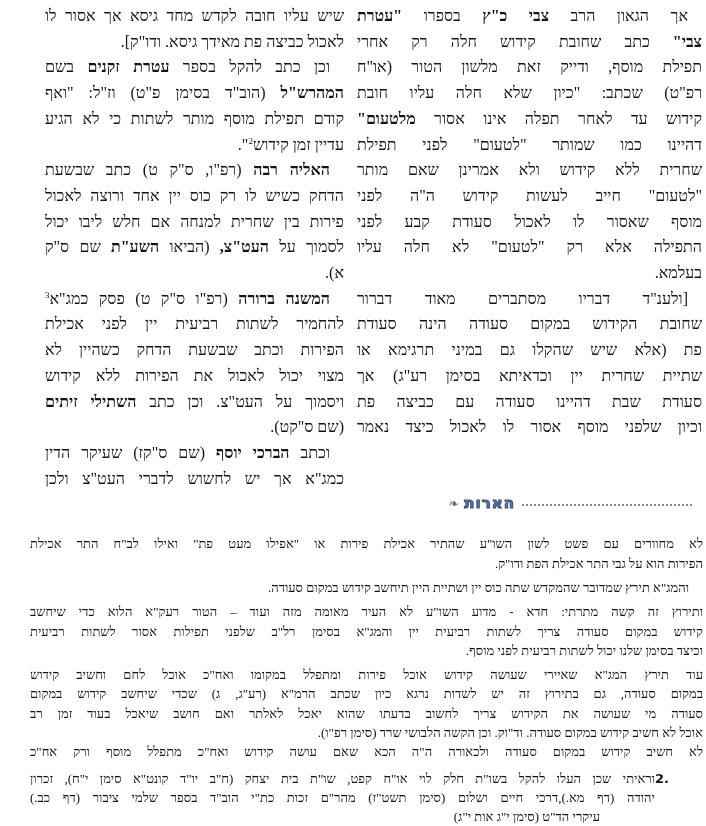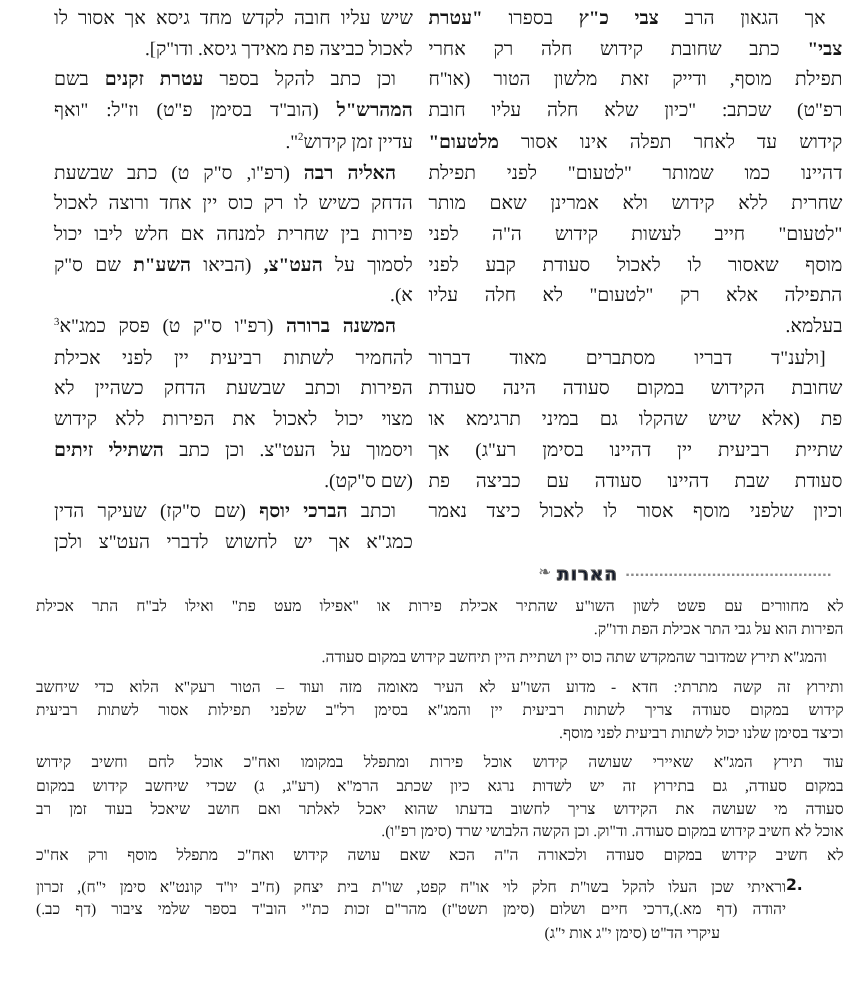--- a/index.html
+++ b/index.html
@@ -14,26 +14,26 @@
   .line{white-space:nowrap;overflow:visible;text-align:justify;text-align-last:justify;font-family:Liberation Serif, serif;}
   .line.indent{text-indent:14px;}
   .line.last-right{text-align-last:right;}
   .line.last-indent{text-align-last:right;padding-left:0;padding-right:55px;box-sizing:border-box;}
   b{font-weight:bold;}
   sup{font-size:9px;line-height:0;vertical-align:super;}
 
   
   .divider{display:flex;direction:rtl;align-items:center;margin-top:4px;height:16px;padding-right:14px;}
   .dots{width:170px;height:0;border-bottom:2px dotted #8a8a8a;margin-left:7px;margin-top:3px;}
-  .divider-title{font-size:15px;font-weight:bold;letter-spacing:1px;color:#0f172a;
+  .divider-title{font-size:15px;font-weight:bold;letter-spacing:1px;color:#3b82f6;
                  -webkit-text-stroke:1px #4a4a4a;font-family:"DejaVu Serif","DejaVu Sans",serif;}
   .ornament{color:#6a6a6a;font-size:13px;margin-right:5px;line-height:1;}
 
   
-  .footnotes{margin-top:9px;padding:0 3px 0 30px;font-size:13px;line-height:19.3px;}
+  .footnotes{margin-top:23px;padding:0 3px 0 30px;font-size:13px;line-height:19.3px;}
   .footnotes .para + .para{margin-top:5px;}
   .fn2{display:flex;direction:rtl;margin-top:7px;padding-right:26px;}
   .fn-num{flex:none;width:22px;font-weight:bold;direction:ltr;text-align:left;font-size:13px;line-height:19.3px;}
   .fn2-body{flex:1;min-width:0;}
 </style>
 </head>
 <body>
 
 <div class="page">
 
@@ -49,33 +49,34 @@
           <div class="line">שחרית ללא קידוש ולא אמרינן שאם מותר</div>
           <div class="line">"לטעום" חייב לעשות קידוש ה"ה לפני</div>
           <div class="line">מוסף שאסור לו לאכול סעודת קבע לפני</div>
           <div class="line">התפילה אלא רק "לטעום" לא חלה עליו</div>
           <div class="line last-right">בעלמא.</div>
         </div>
         <div class="para">
           <div class="line indent">[ולענ"ד דבריו מסתברים מאוד דברור</div>
           <div class="line">שחובת הקידוש במקום סעודה הינה סעודת</div>
           <div class="line">פת (אלא שיש שהקלו גם במיני תרגימא או</div>
-          <div class="line">שתיית רביעית יין דהיינו בסימן רע"ג) אך</div>
+          <div class="line">שתיית שחרית יין וכדאיתא בסימן רע"ג) אך</div>
           <div class="line">סעודת שבת דהיינו סעודה עם כביצה פת</div>
           <div class="line">וכיון שלפני מוסף אסור לו לאכול כיצד נאמר</div>
         </div>
       </div>
     <div class="col col-left">
         <div class="para">
           <div class="line">שיש עליו חובה לקדש מחד גיסא אך אסור לו</div>
           <div class="line last-right">לאכול כביצה פת מאידך גיסא. ודו"ק].</div>
         </div>
         <div class="para">
           <div class="line indent">וכן כתב להקל בספר <b>עטרת זקנים</b> בשם</div>
           <div class="line"><b>המהרש"ל</b> (הוב"ד בסימן פ"ט) וז"ל: "ואף</div>
+          <div class="line">קודם תפילת מוסף מותר לשתות כי לא הגיע</div>
           <div class="line last-right">עדיין זמן קידוש<sup>2</sup>".</div>
         </div>
         <div class="para">
           <div class="line indent"><b>האליה רבה</b> (רפ"ו, ס"ק ט) כתב שבשעת</div>
           <div class="line">הדחק כשיש לו רק כוס יין אחד ורוצה לאכול</div>
           <div class="line">פירות בין שחרית למנחה אם חלש ליבו יכול</div>
           <div class="line">לסמוך על <b>העט"צ,</b> (הביאו <b>השע"ת</b> שם ס"ק</div>
           <div class="line last-right">א).</div>
         </div>
         <div class="para">

